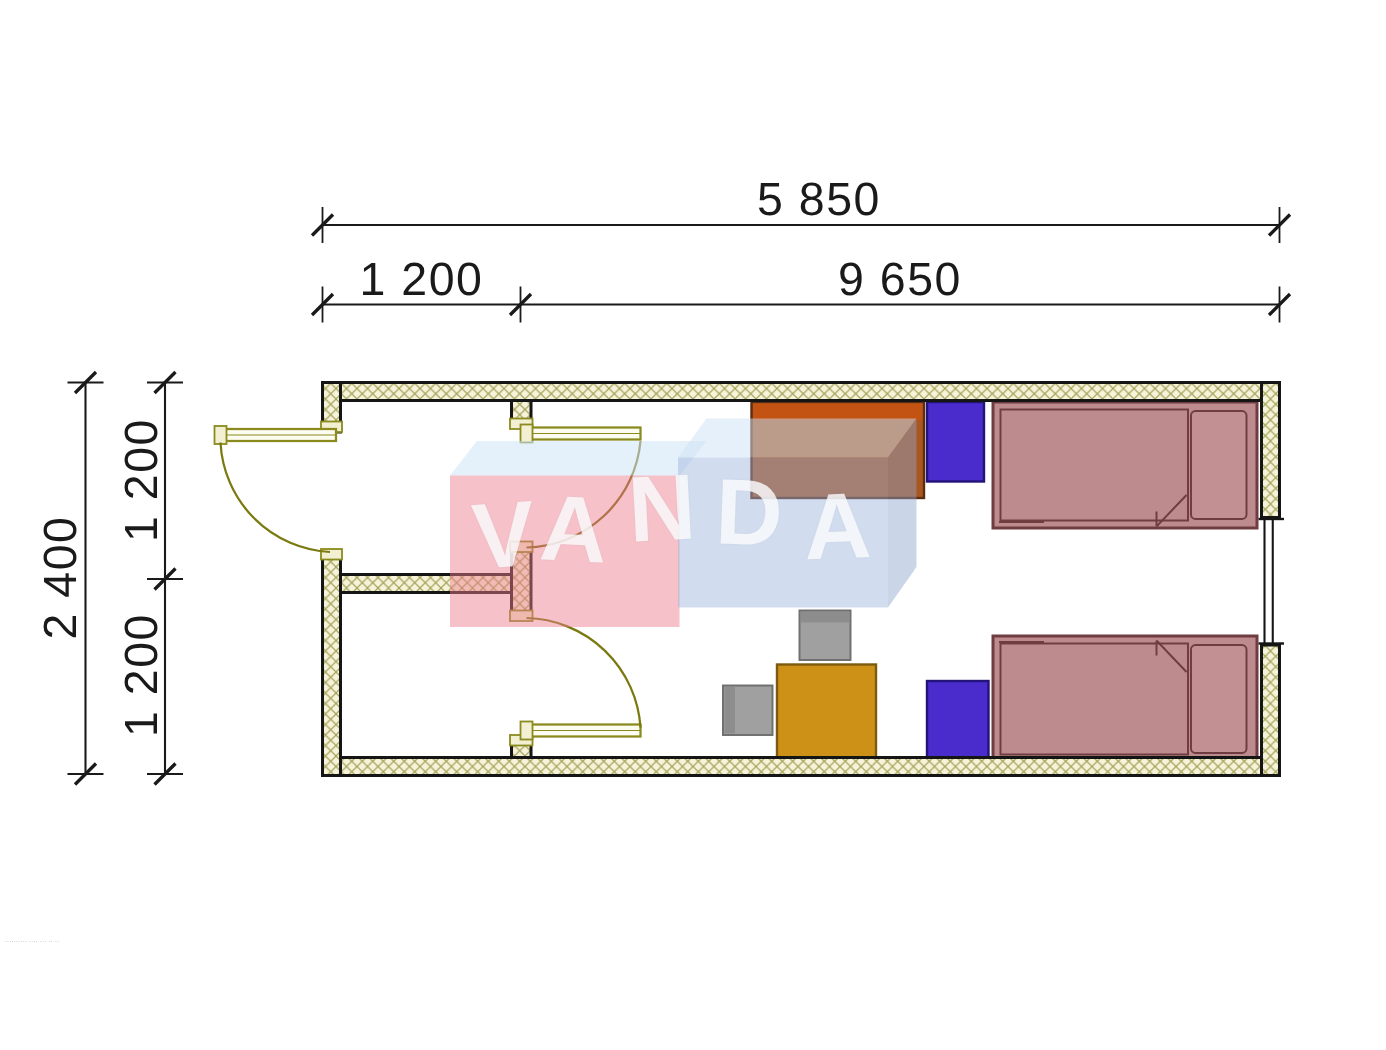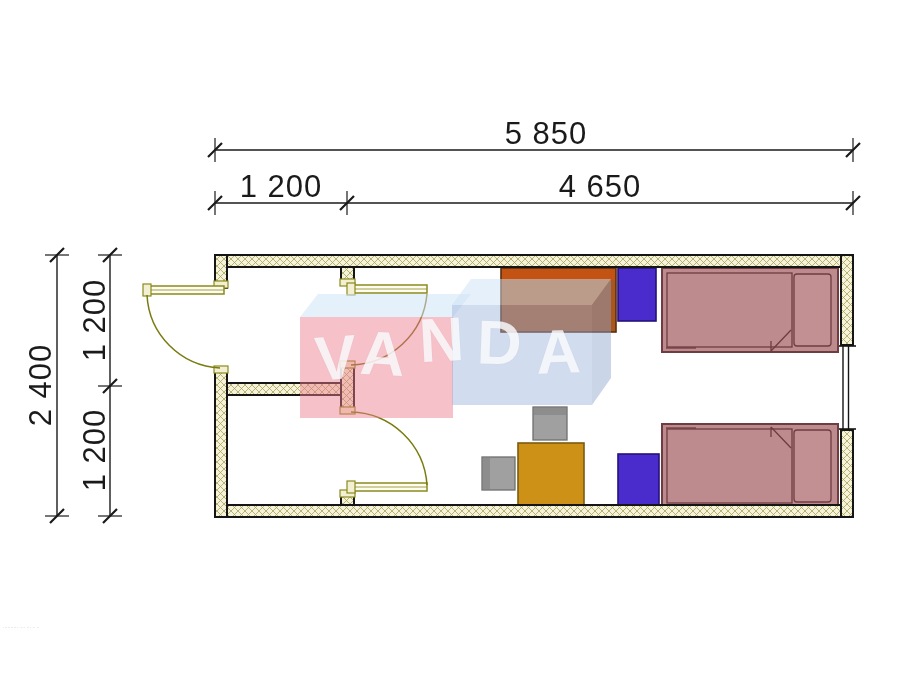--- a/index.html
+++ b/index.html
@@ -151,21 +151,21 @@
         <line x1="98" y1="255" x2="122" y2="255" stroke-width="1.2"></line>
         <line x1="98" y1="386" x2="122" y2="386" stroke-width="1.2"></line>
         <line x1="98" y1="516" x2="122" y2="516" stroke-width="1.2"></line>
         <path d="M103,262 L117,248 M103,393 L117,379 M103,523 L117,509" stroke-width="2.2"></path>
       </g>
     </g>
   </svg>
 
   <span class="dim-label" style="left:534px;top:133px;margin-left:12px;">5 850</span>
   <span class="dim-label" style="left:281px;top:186px;">1 200</span>
-  <span class="dim-label" style="left:600px;top:186px;">4 650</span>
+  <span class="dim-label" style="left:600px;top:186px;">9 650</span>
   <span class="dim-label vert" style="left:40px;top:385px;">2 400</span>
   <span class="dim-label vert" style="left:94px;top:320px;">1 200</span>
   <span class="dim-label vert" style="left:94px;top:450px;">1 200</span>
 
   <div class="layer">
     <svg width="924" height="700" viewBox="0 0 924 700">
       <polygon points="300,317 318,294 471,294 453,317" fill="rgba(206,228,246,0.55)"></polygon>
       <polygon points="300,317 453,317 453,418 300,418" fill="rgba(236,125,140,0.48)"></polygon>
       <polygon points="452,305 471,279 611,279 592,305" fill="rgba(206,226,246,0.50)"></polygon>
       <polygon points="592,305 611,279 611,378 592,405" fill="rgba(140,162,205,0.45)"></polygon>

